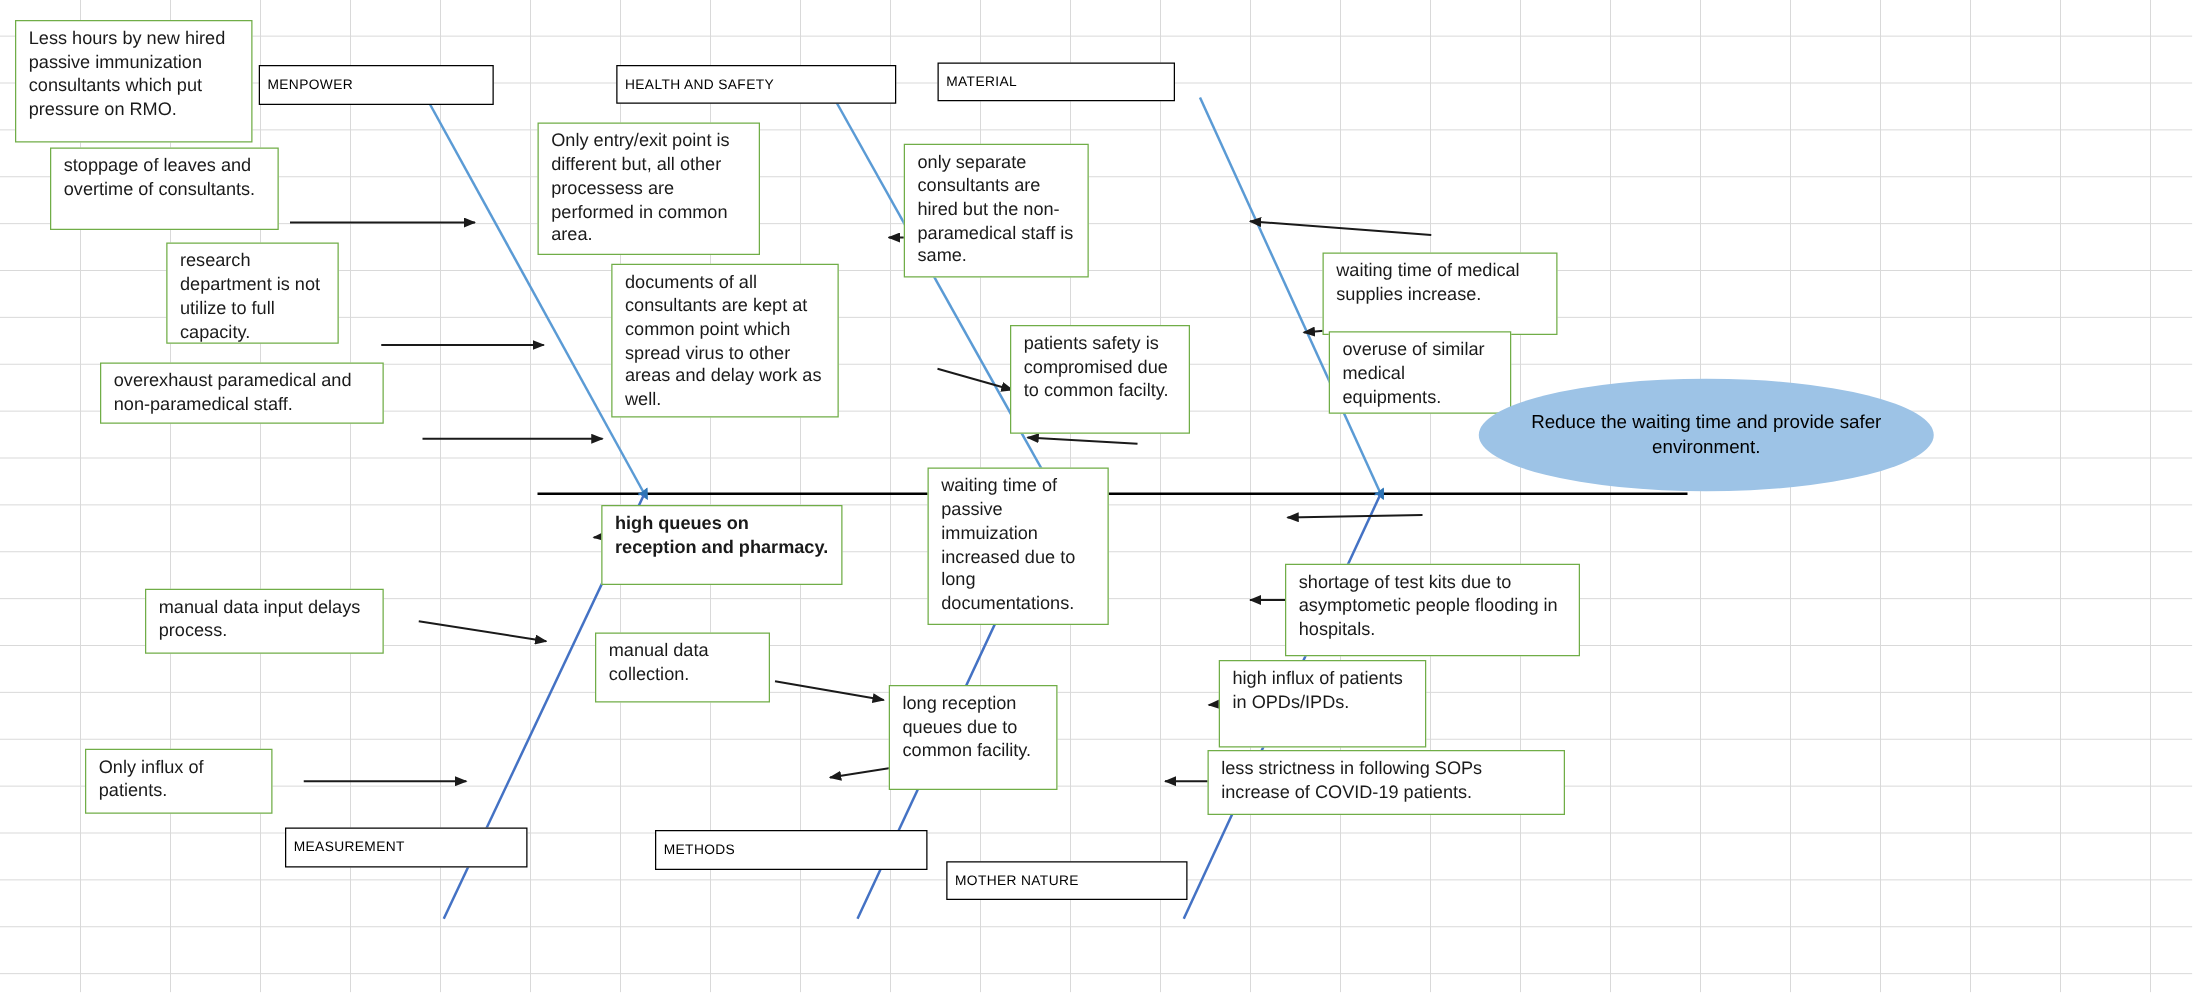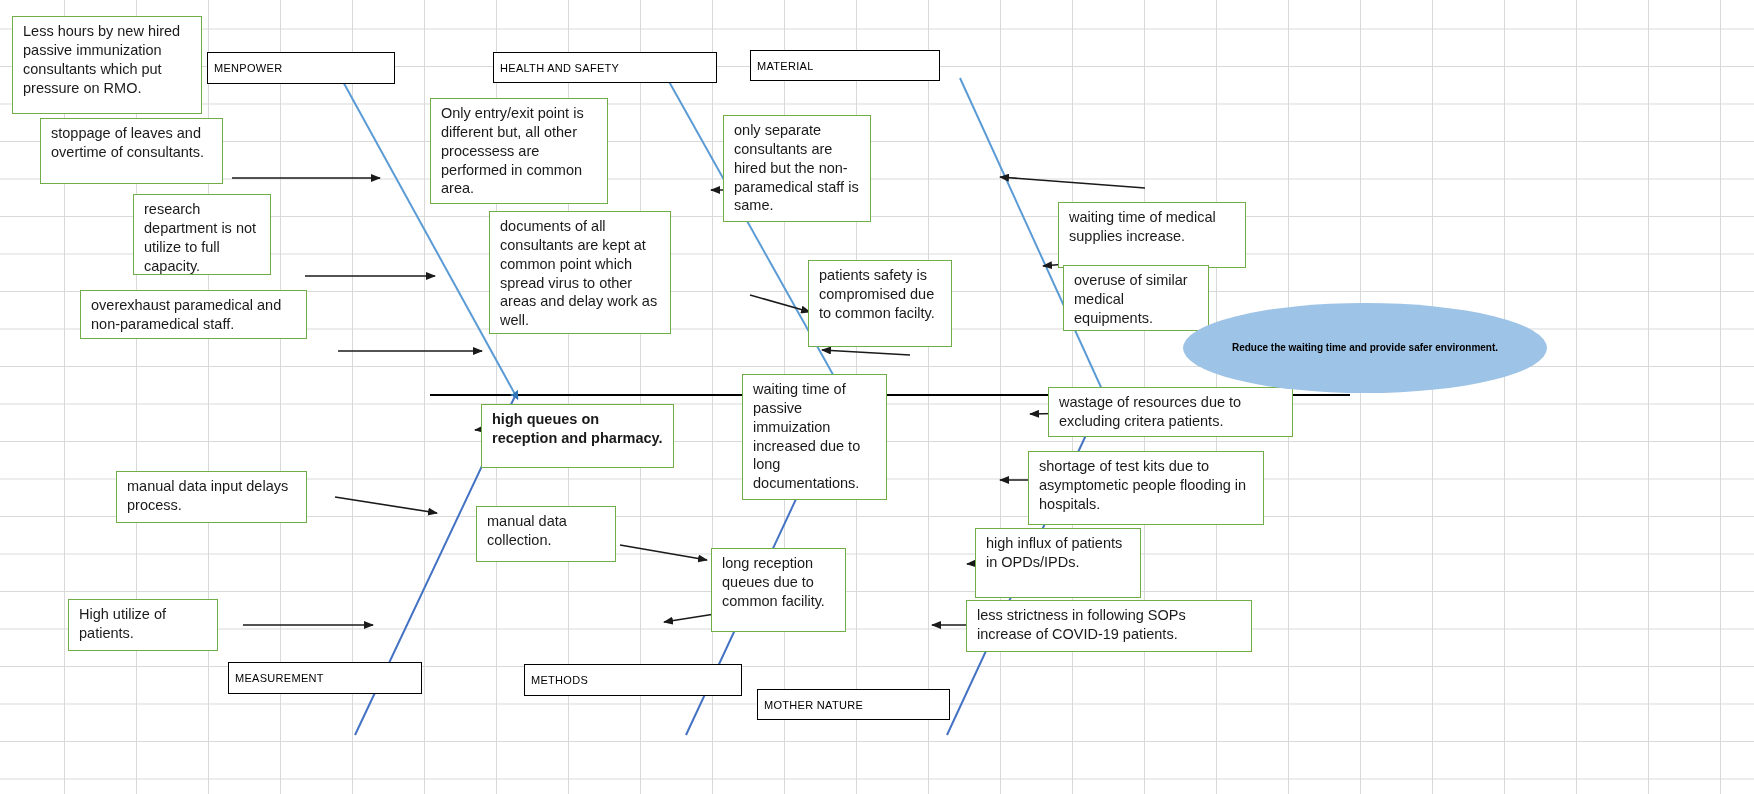--- a/index.html
+++ b/index.html
@@ -44,22 +44,22 @@
     padding:5px 8px 4px 10px;
     box-sizing:border-box;
     z-index:5;
   }
   .effect{
     position:absolute;
     background:#9dc3e6;
     border-radius:50%;
     display:flex;align-items:center;justify-content:center;
     text-align:center;
-    font-size:10px;
-    font-weight:bold;
+    font-size:15px;
+    font-weight:normal;
     color:#000;
     line-height:1.35;
     padding:0 22px;
     box-sizing:border-box;
     z-index:6;
   }
 </style>
 </head>
 <body>
 
@@ -169,36 +169,33 @@
     <span>overuse of similar medical equipments.</span>
   </div>
 
   <div class="cause" style="left:481px;top:404px;width:193px;height:64px;font-weight:bold;">
     <span>high queues on reception and pharmacy.</span>
   </div>
   <div class="cause" style="left:116px;top:471px;width:191px;height:52px;">
     <span>manual data input delays process.</span>
   </div>
   <div class="cause" style="left:68px;top:599px;width:150px;height:52px;">
-    <span>High utilize of patients.</span>
+    <span>Only influx of patients.</span>
   </div>
 
   <div class="cause" style="left:742px;top:374px;width:145px;height:126px;">
     <span>waiting time  of passive immuization increased due to long documentations.</span>
   </div>
   <div class="cause" style="left:476px;top:506px;width:140px;height:56px;">
     <span>manual data collection.</span>
   </div>
   <div class="cause" style="left:711px;top:548px;width:135px;height:84px;">
     <span>long reception queues due to common facility.</span>
   </div>
 
-  <div class="cause" style="left:1048px;top:387px;width:245px;height:50px;">
-    <span>wastage of resources due to excluding critera patients.</span>
-  </div>
   <div class="cause" style="left:975px;top:528px;width:166px;height:70px;">
     <span>high influx of patients in OPDs/IPDs.</span>
   </div>
   <div class="cause" style="left:1028px;top:451px;width:236px;height:74px;">
     <span>shortage of test kits due to asymptometic people flooding in hospitals.</span>
   </div>
   <div class="cause" style="left:966px;top:600px;width:286px;height:52px;">
     <span>less strictness in following SOPs increase of COVID-19 patients.</span>
   </div>
 

